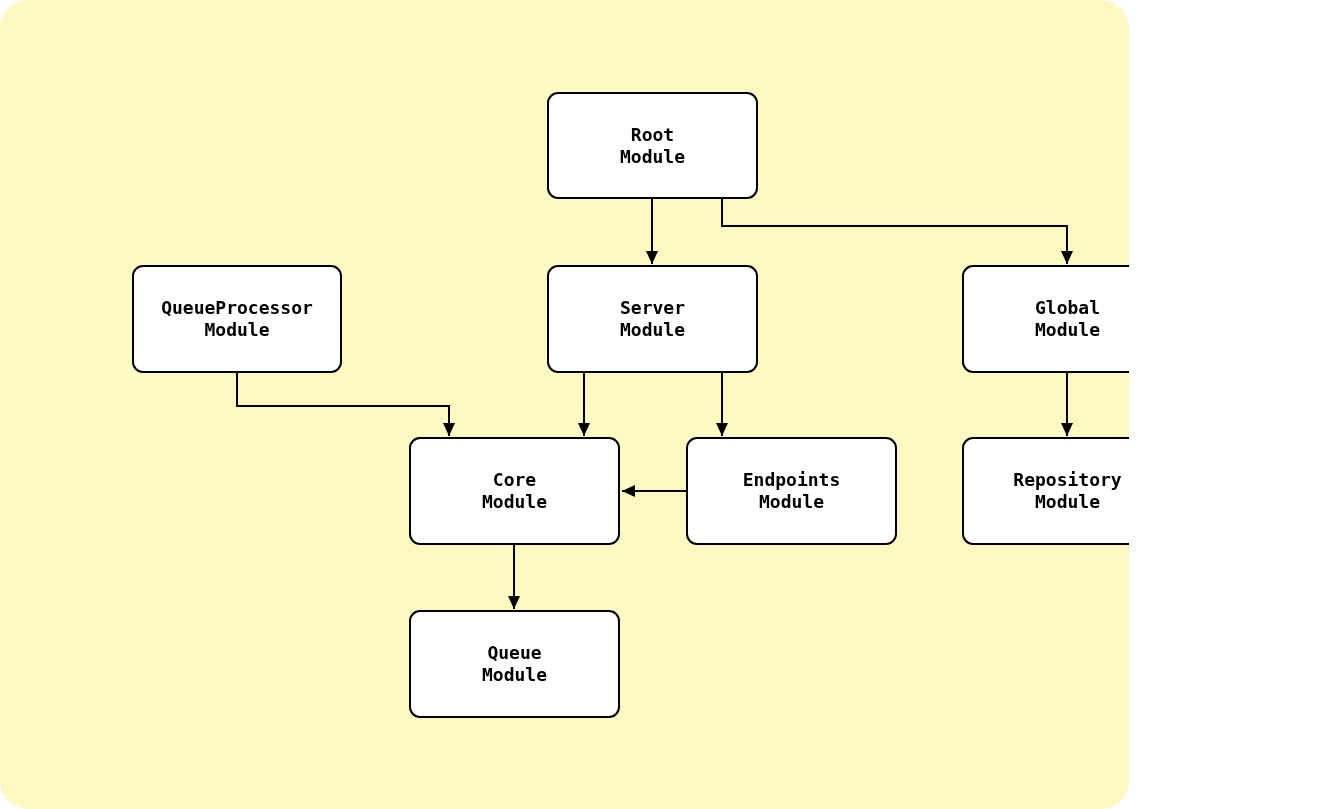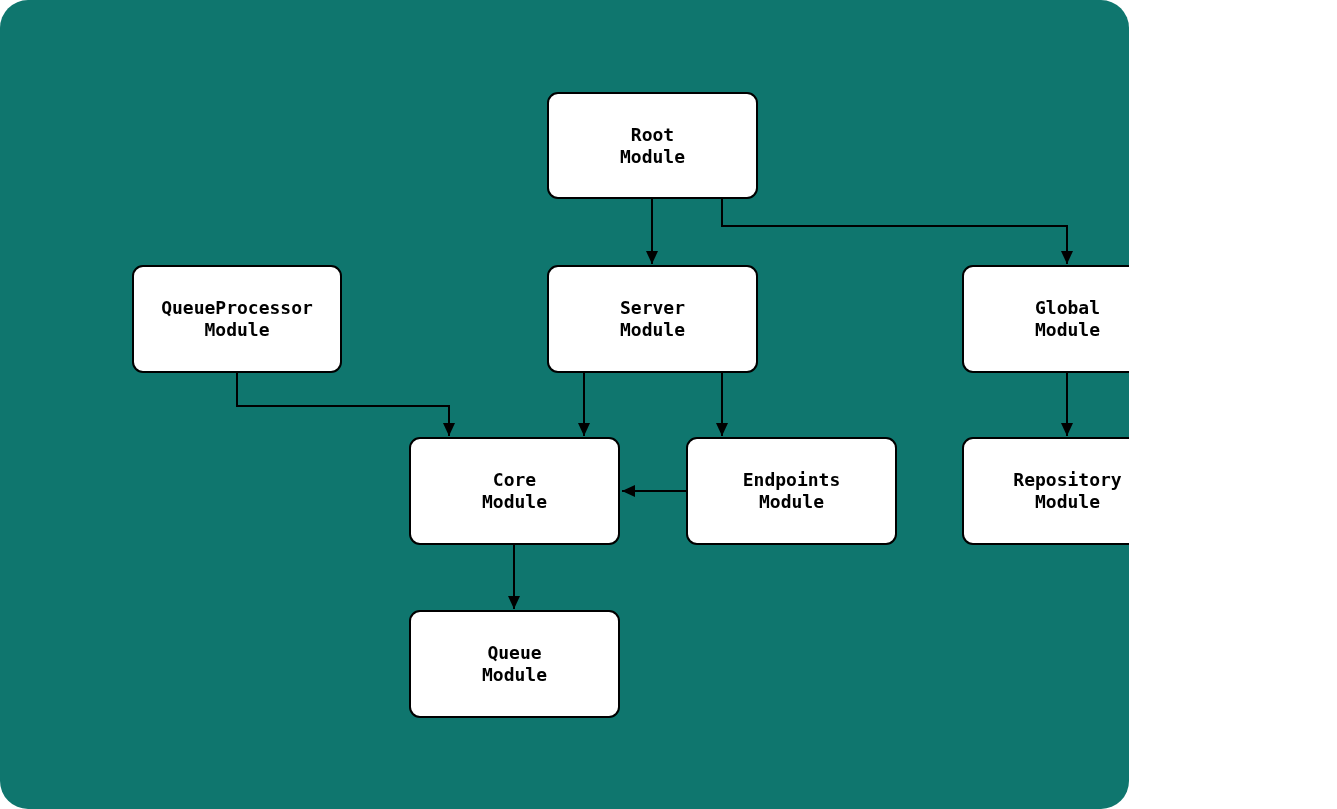--- a/index.html
+++ b/index.html
@@ -4,21 +4,21 @@
 <style>
   html, body {
     margin: 0;
     padding: 0;
     background: #ffffff;
   }
   .canvas {
     position: relative;
     width: 1129px;
     height: 809px;
-    background: #0f766e;
+    background: #fef9c3;
     overflow: hidden;
     border-radius: 28px;
   }
   svg {
     display: block;
   }
   .node-rect {
     fill: #ffffff;
     stroke: #000000;
     stroke-width: 2;

